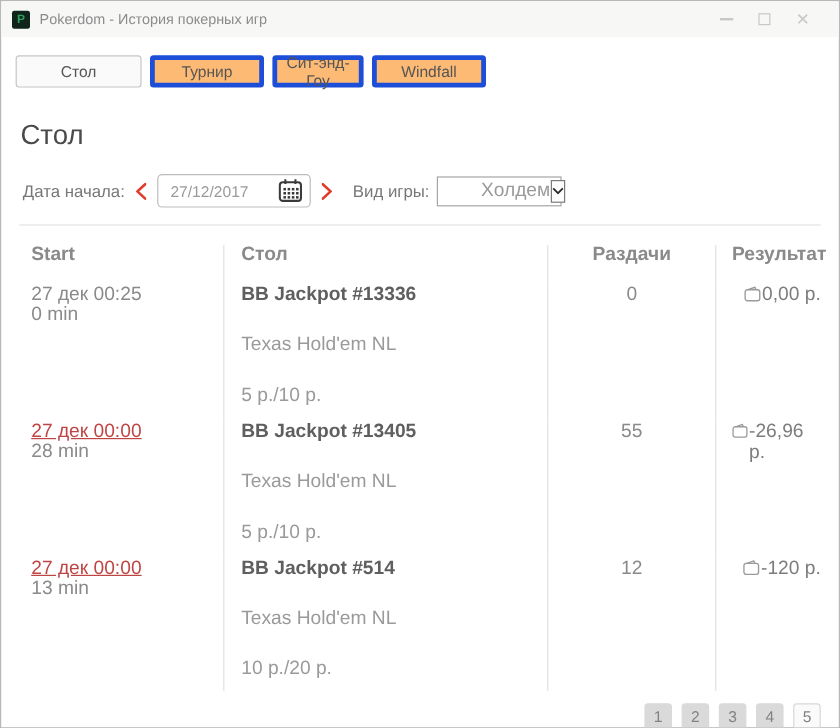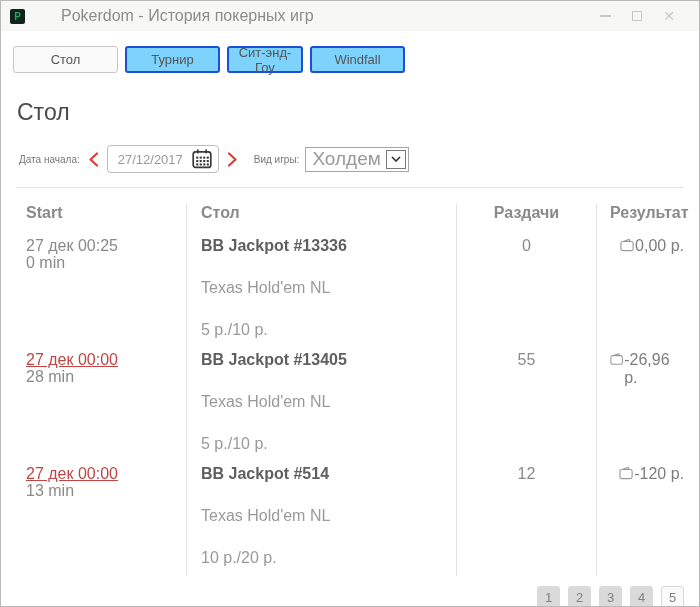--- a/index.html
+++ b/index.html
@@ -12,55 +12,55 @@
   
   .titlebar {
     height: 30px; background: #f7f7f6; display: flex; align-items: center;
     padding-left: 9px;
   }
   .logo {
     width: 15px; height: 15px; background: #0f241a; border-radius: 2px;
     color: #2fa05e; font-size: 10px; font-weight: bold;
     display: flex; align-items: center; justify-content: center; margin-right: 8px;
   }
-  .win-title { font-size: 16px; color: #8c8c8c; flex: 1; white-space: nowrap; margin-left: 28px; }
+  .win-title { font-size: 12px; color: #8c8c8c; flex: 1; white-space: nowrap; }
   .win-controls { display: flex; align-items: center; margin-right: 14px; }
   .win-btn { width: 32px; height: 26px; display: flex; align-items: center; justify-content: center; cursor: default; }
   .min-glyph { width: 11px; height: 2px; background: #c8c8c8; }
   .max-glyph { width: 10px; height: 10px; border: 1px solid #c8c8c8; background: transparent; }
   .close-glyph { color: #c8c8c8; font-size: 14px; line-height: 1; }
   
   .tabs { display: flex; gap: 7px; padding: 15px 0 0 12px; }
   .tab {
     height: 27px; border-radius: 3px; font-size: 13px; color: #555;
-    background: #7dd3fc; border: 2px solid #1d4ed8;
+    background: #fdba74; border: 4px solid #1d4ed8;
     display: flex; align-items: center; justify-content: center; cursor: pointer;
     font-family: "Liberation Sans", sans-serif;
   }
   .tab.active { background: #fafafa; border: 1px solid #c6c6c6; }
   .tab-1 { width: 105px; } .tab-2 { width: 95px; } .tab-3 { width: 76px; } .tab-4 { width: 95px; }
   
   .page-heading { margin: 26px 0 0 16px; font-size: 23px; font-weight: normal; color: #4a4a4a; }
   
   .filters { display: flex; align-items: center; margin: 19px 0 0 18px; }
-  .filter-label { font-size: 10px; color: #777; }
+  .filter-label { font-size: 14px; color: #777; }
   .chev { display: flex; align-items: center; justify-content: center; padding: 0 9px; cursor: pointer; }
   .date-field {
-    width: 112px; height: 28px; border: 1px solid #bdbdbd; border-radius: 4px;
+    width: 128px; height: 28px; border: 1px solid #bdbdbd; border-radius: 4px;
     display: flex; align-items: center; justify-content: space-between;
     padding: 0 5px 0 10px; background: #fff; cursor: text;
   }
   .date-text { font-size: 13px; color: #9a9a9a; }
   .cal-btn { display: flex; align-items: center; cursor: pointer; }
   .game-select {
     width: 104px; height: 25px; border: 1px solid #a6a6a6; margin-left: 6px;
     display: flex; align-items: center; justify-content: space-between;
     padding-left: 6px; background: #fff; cursor: pointer;
   }
-  .game-value { font-size: 19px; color: #9a9a9a; }
+  .game-value { font-size: 16px; color: #9a9a9a; margin-left: 30px; }
   .select-arrow-box {
     width: 20px; height: 19px; border: 1px solid #7a7a7a; margin-right: 2px;
     display: flex; align-items: center; justify-content: center; background: #fdfdfd;
   }
   .hr { border-top: 1px solid #e3e3e3; margin: 14px 15px 0 15px; }
   
   .history-table {
     display: grid; grid-template-columns: 170px 270px 140px 90px;
     margin: 0 15px; padding-top: 16px;
   }

